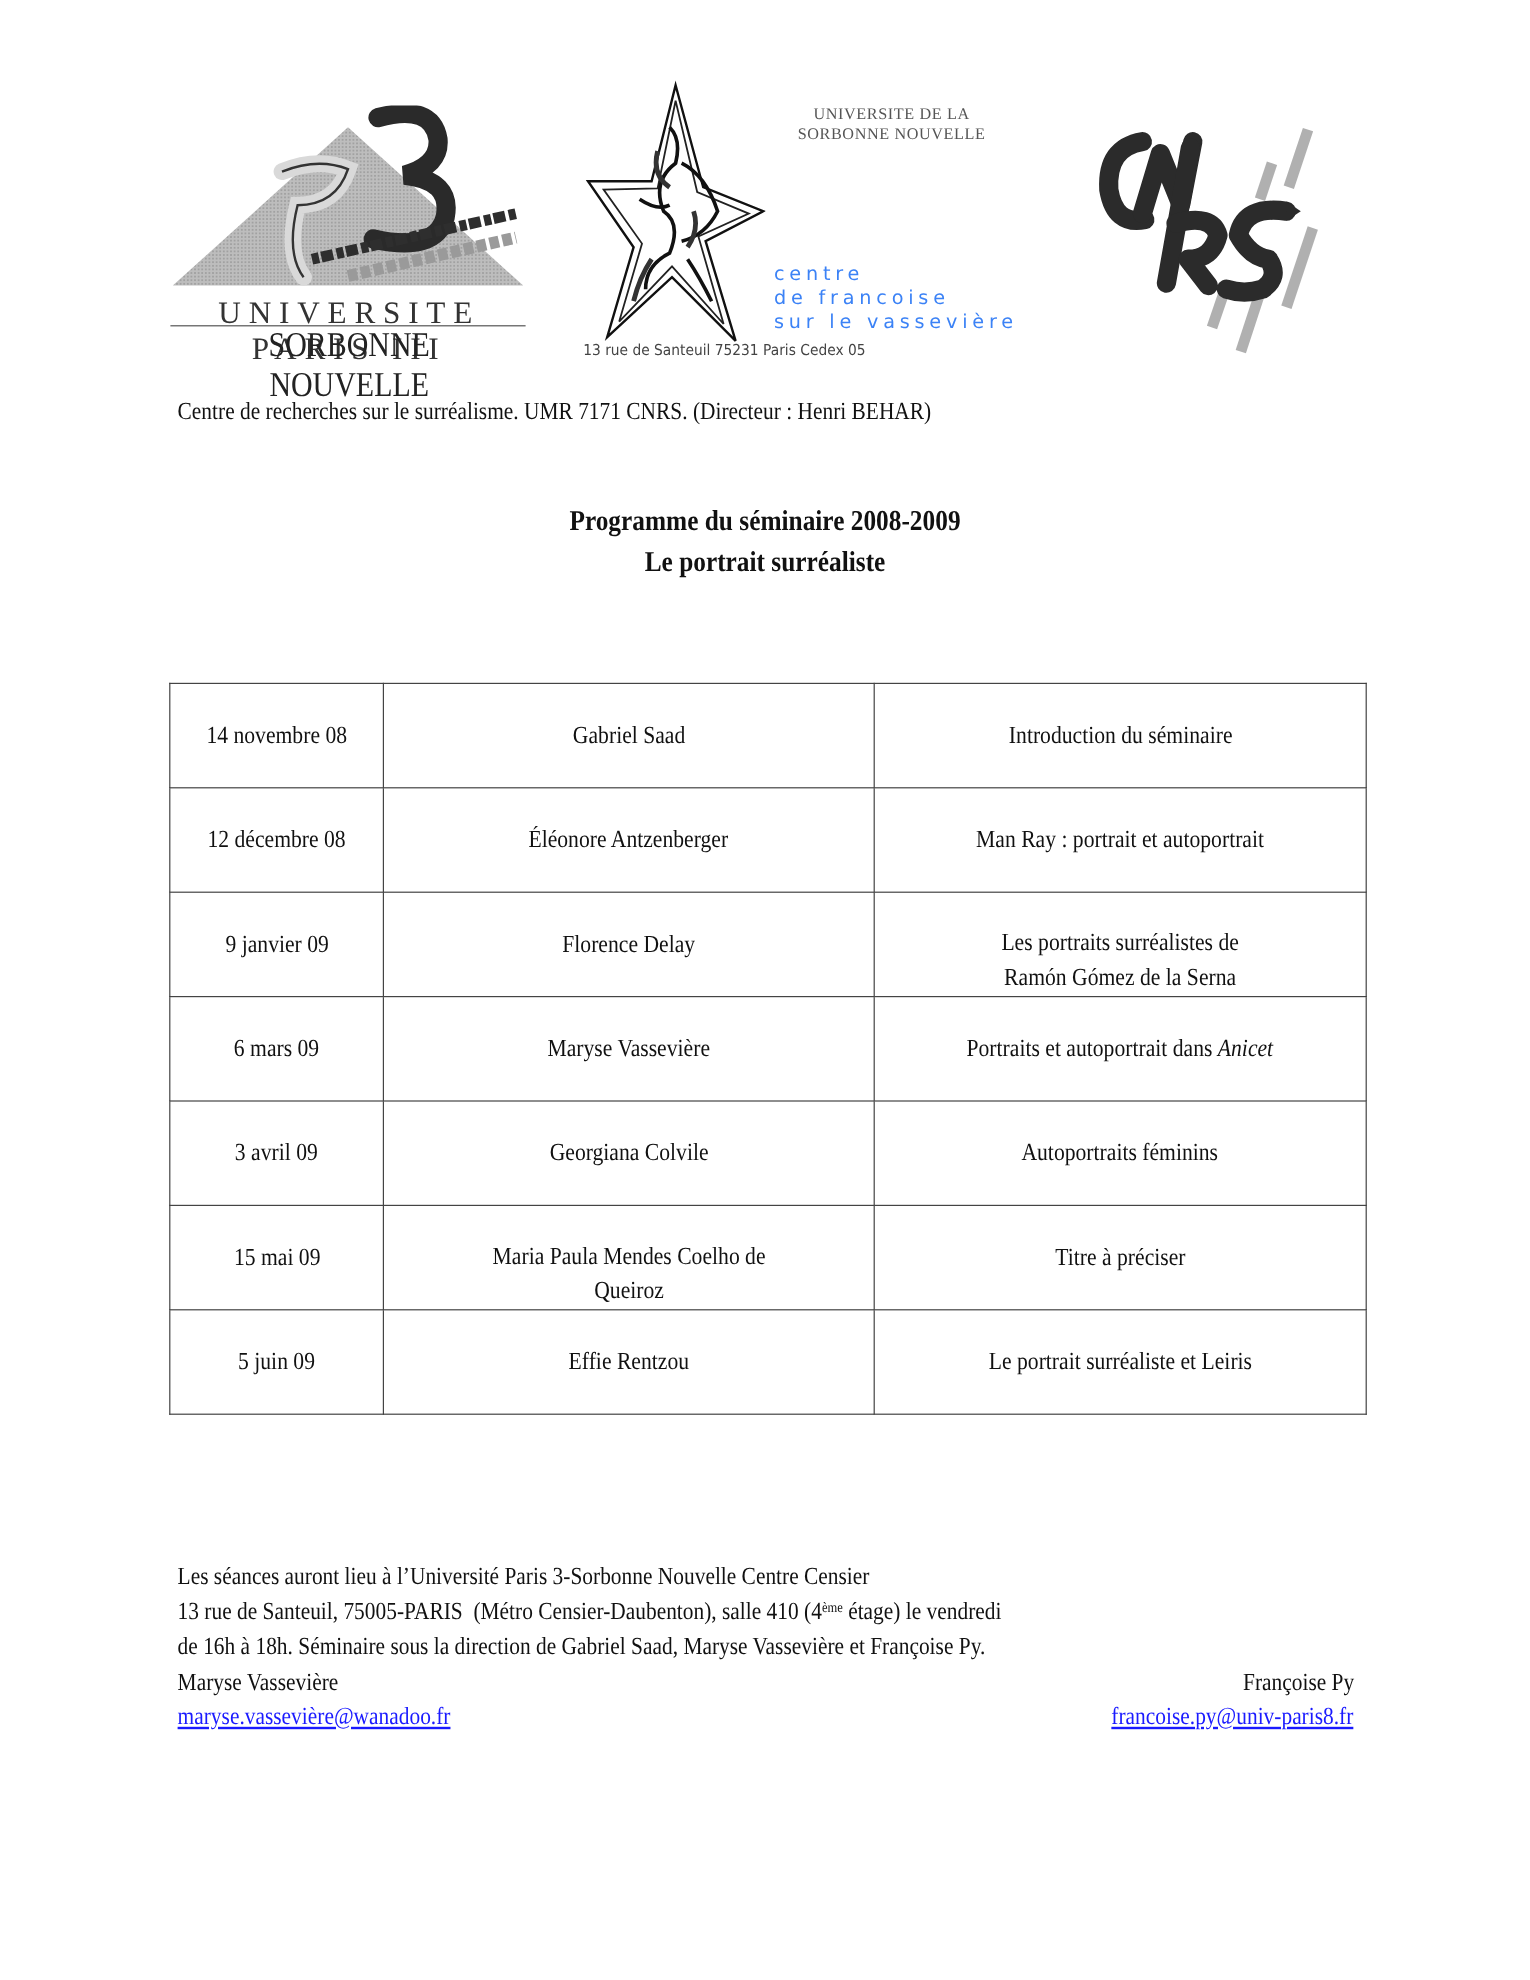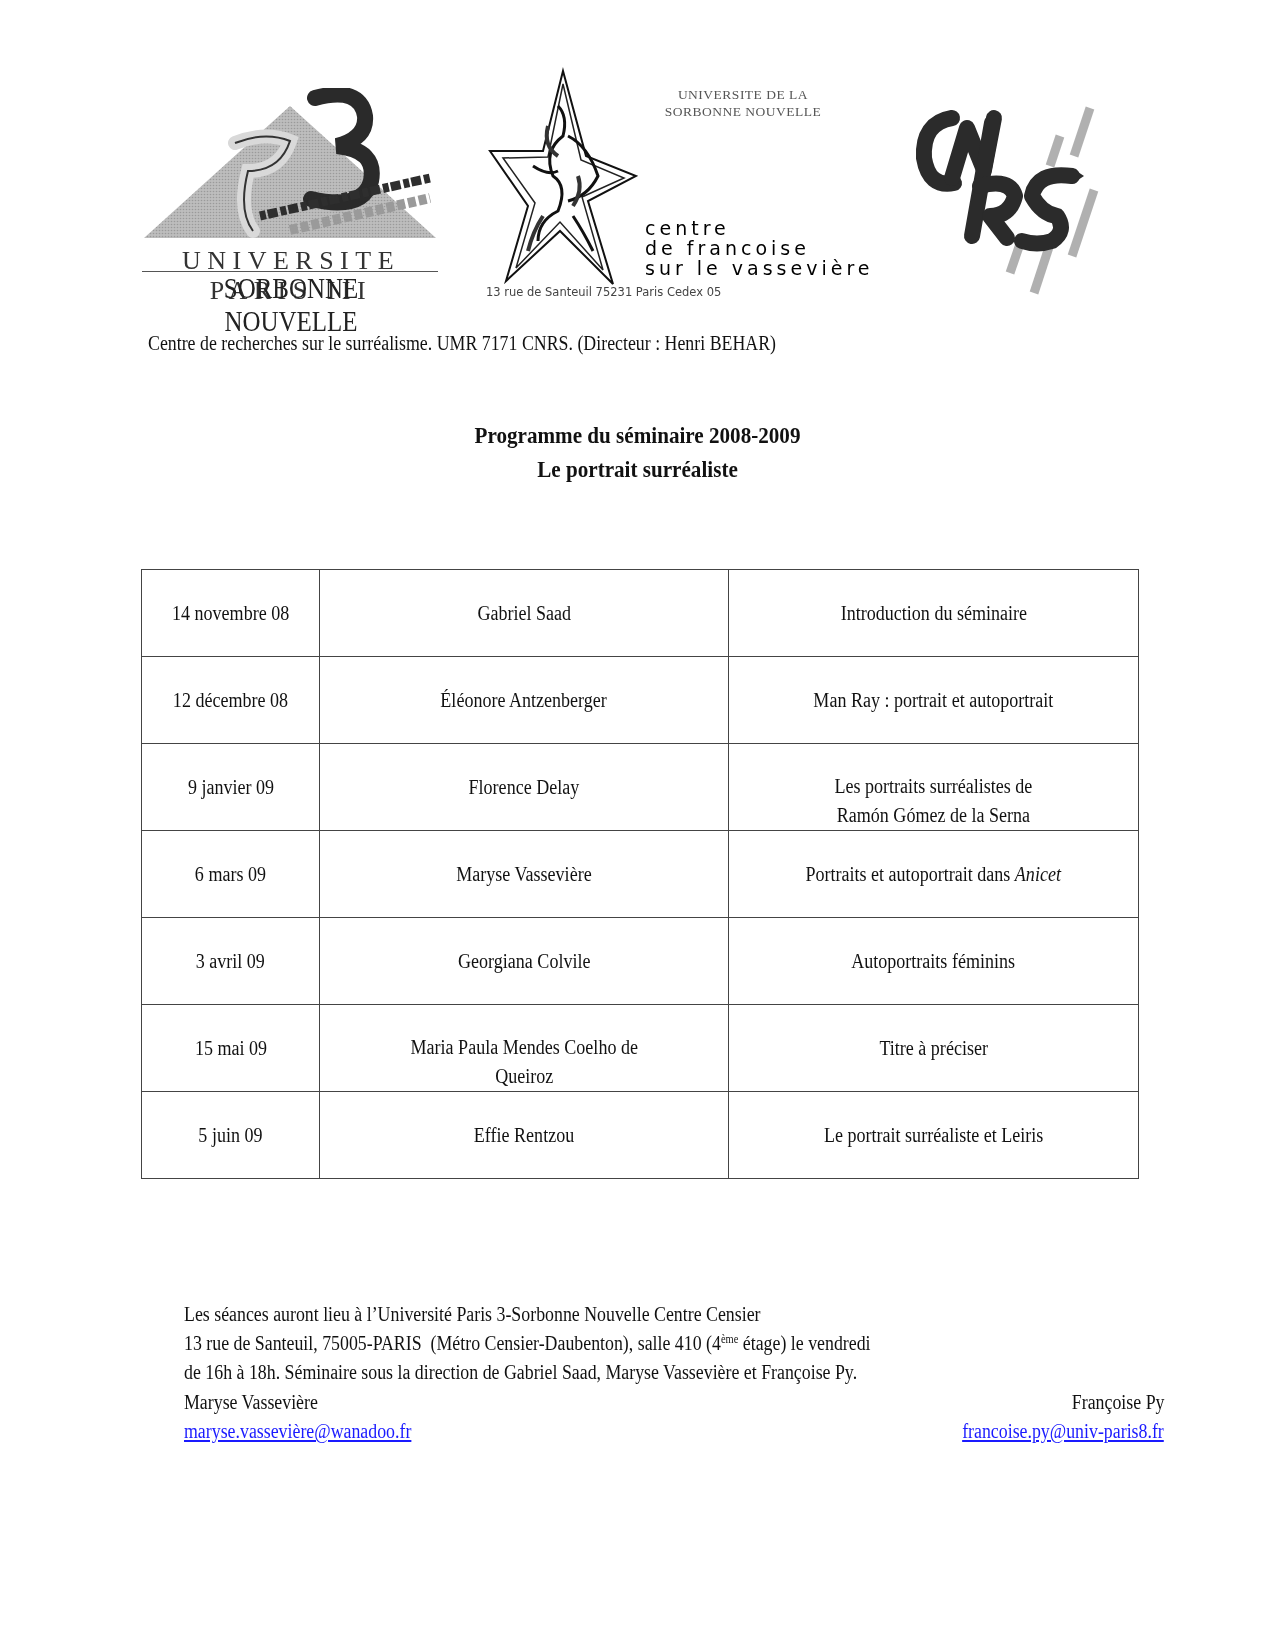--- a/index.html
+++ b/index.html
@@ -24,22 +24,22 @@
     position: absolute; left: 0; top: 184px; width: 302px; text-align: center;
     font-size: 29px; color: #222; transform: scaleX(0.86); transform-origin: center;
   }
 
   .crs-univ {
     position: absolute; left: 155px; top: 26px; width: 200px; text-align: center;
     font-size: 13.5px; line-height: 17px; color: #555; letter-spacing: 0.5px;
   }
   .crs-centre {
     position: absolute; left: 157px; top: 158px;
-    font-family: "DejaVu Sans", sans-serif; font-size: 19px; line-height: 20px;
-    letter-spacing: 4px; color: #000000;
+    font-family: "DejaVu Sans", sans-serif; font-size: 16px; line-height: 20px;
+    letter-spacing: 4px; color: #3b82f6;
   }
   .crs-address {
     position: absolute; left: -2px; top: 224px;
     font-family: "DejaVu Sans", sans-serif; font-size: 12.5px; color: #444;
     transform: scaleX(0.92); transform-origin: left;
   }
 
   
   #centre-line { left: 148px; top: 332px; font-size: 20.5px; white-space: nowrap; transform: scaleX(0.87); transform-origin: left; }
 
@@ -58,21 +58,21 @@
     font-size: 20.5px; line-height: 29px;
   }
   #schedule td > span { display: inline-block; transform: scaleX(0.88); }
   #schedule col.c1 { width: 178px; }
   #schedule col.c2 { width: 409px; }
   #schedule col.c3 { width: 410px; }
   .cell-offset { position: relative; top: 14px; }
   i { font-style: italic; }
 
   
-  #footer { left: 148px; top: 1300px; width: 990px; font-size: 20.5px; line-height: 29.2px; margin-left: 36px; }
+  #footer { left: 148px; top: 1300px; width: 990px; font-size: 20.5px; line-height: 29.2px; }
   #footer .fl { white-space: nowrap; transform: scaleX(0.87); transform-origin: left; }
   #footer sup { font-size: 12px; vertical-align: top; position: relative; top: -4px; }
   #footer .sig { display: flex; justify-content: space-between; }
   #footer .sig .l { transform: scaleX(0.87); transform-origin: left; white-space: nowrap; }
   #footer .sig .r { transform: scaleX(0.87); transform-origin: right; white-space: nowrap; margin-right: 10px; }
   a.mail { color: #1a1aff; text-decoration: underline; }
 </style>
 </head>
 <body>
 

